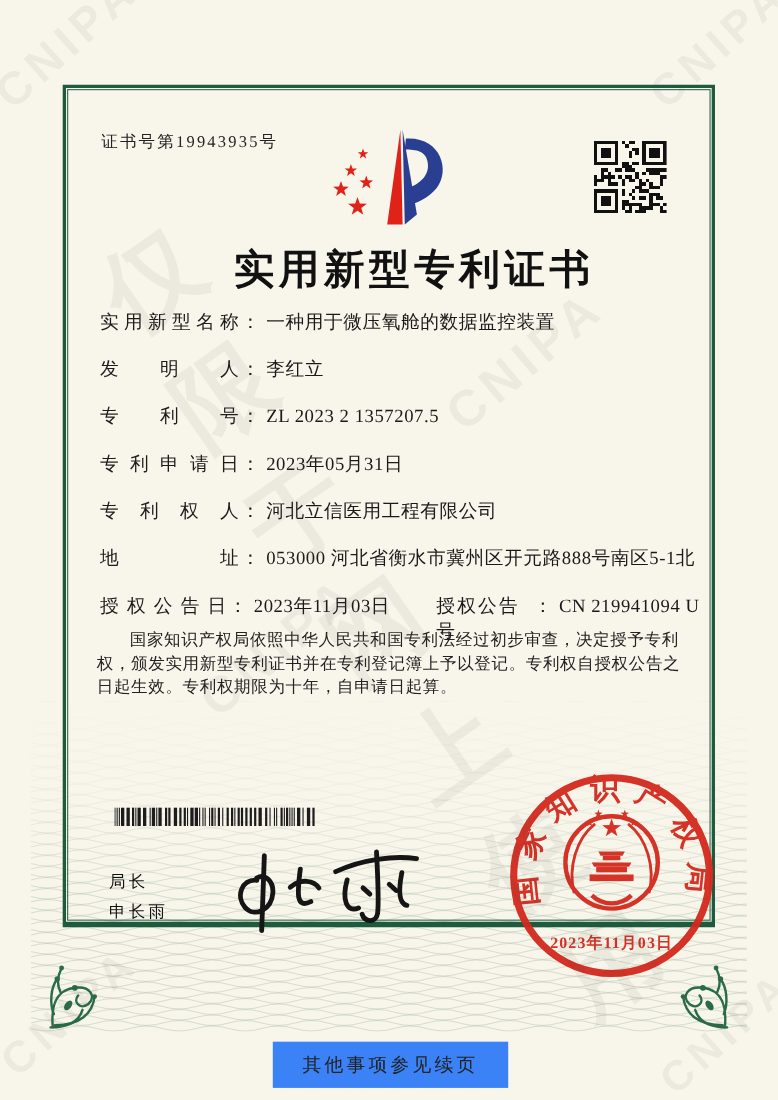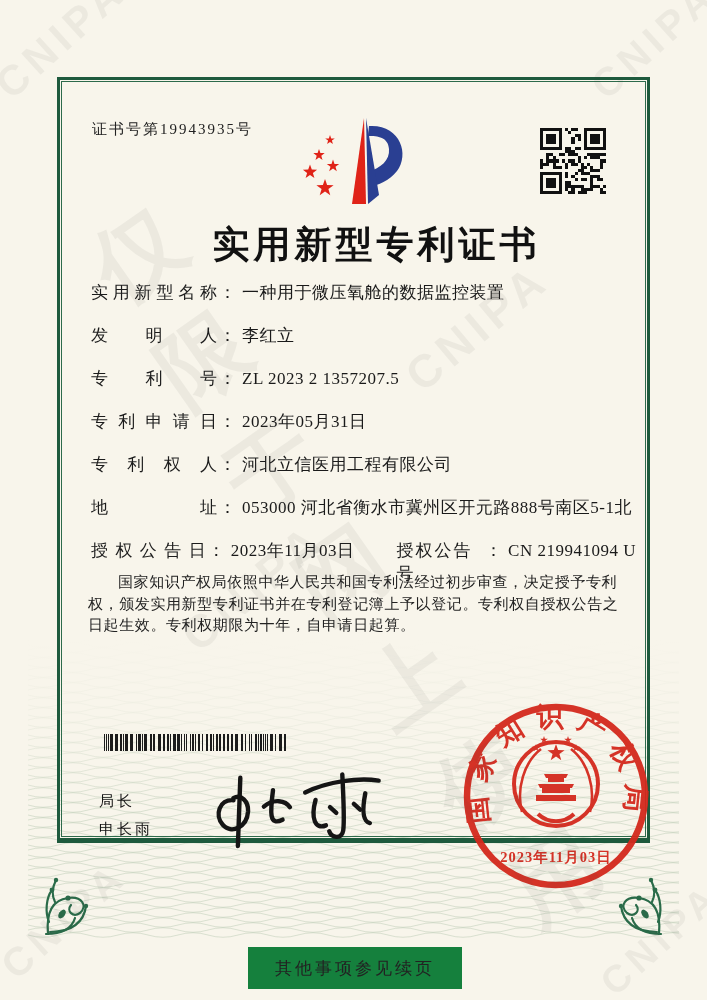--- a/index.html
+++ b/index.html
@@ -55,21 +55,21 @@
   .seal { position:absolute; left:396px; top:616px; width:200px; height:200px; z-index:3; opacity:.95; }
 
   .page-no { position:absolute; left:0; top:822px; width:100%; text-align:center;
     font-size:13px; letter-spacing:2px; color:#333; }
 
   .ornament { position:absolute; width:86px; height:86px; z-index:2; }
   .ornament.left  { left:42px;  top:850px; }
   .ornament.right { left:579px; top:850px; transform:scaleX(-1); }
 
   .continuation-box { position:absolute; left:248px; top:947px; width:214px; height:42px;
-    background:#15803d; display:flex; align-items:center; justify-content:center; z-index:4;
+    background:#3b82f6; display:flex; align-items:center; justify-content:center; z-index:4;
     font-size:17px; letter-spacing:3px; color:#222; }
 
   .watermark-layer { position:absolute; inset:0; z-index:6; pointer-events:none; }
   .wm { position:absolute; color:#3a3a3a; opacity:.06; font-weight:bold; white-space:nowrap;
     font-family:"Liberation Sans","DejaVu Sans",sans-serif; }
 </style>
 </head>
 <body>
 
 <div class="page">

